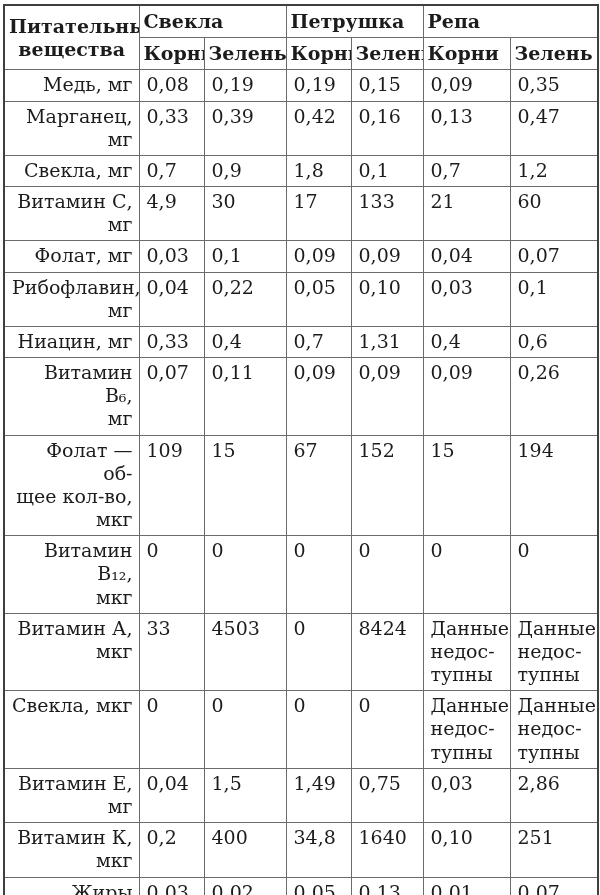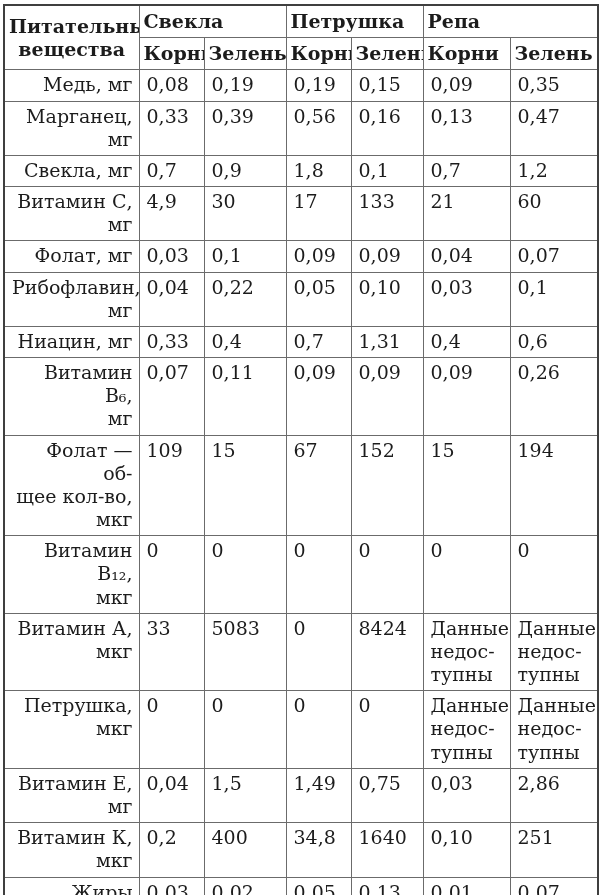--- a/index.html
+++ b/index.html
@@ -91,21 +91,21 @@
           <td>0,19</td>
           <td>0,19</td>
           <td>0,15</td>
           <td>0,09</td>
           <td>0,35</td>
         </tr>
         <tr>
           <td class="row-label">Марганец, мг</td>
           <td>0,33</td>
           <td>0,39</td>
-          <td>0,56</td>
+          <td>0,42</td>
           <td>0,16</td>
           <td>0,13</td>
           <td>0,47</td>
         </tr>
         <tr>
           <td class="row-label">Свекла, мг</td>
           <td>0,7</td>
           <td>0,9</td>
           <td>1,8</td>
           <td>0,1</td>
@@ -178,32 +178,32 @@
           <td>0</td>
           <td>0</td>
           <td>0</td>
           <td>0</td>
           <td>0</td>
         </tr>
         <tr>
           <td class="row-label">Витамин А,
 мкг</td>
           <td>33</td>
-          <td>5083</td>
+          <td>4503</td>
           <td>0</td>
           <td>8424</td>
           <td>Данные
 недос-
 тупны</td>
           <td>Данные
 недос-
 тупны</td>
         </tr>
         <tr>
-          <td class="row-label">Петрушка, мкг</td>
+          <td class="row-label">Свекла, мкг</td>
           <td>0</td>
           <td>0</td>
           <td>0</td>
           <td>0</td>
           <td>Данные
 недос-
 тупны</td>
           <td>Данные
 недос-
 тупны</td>

